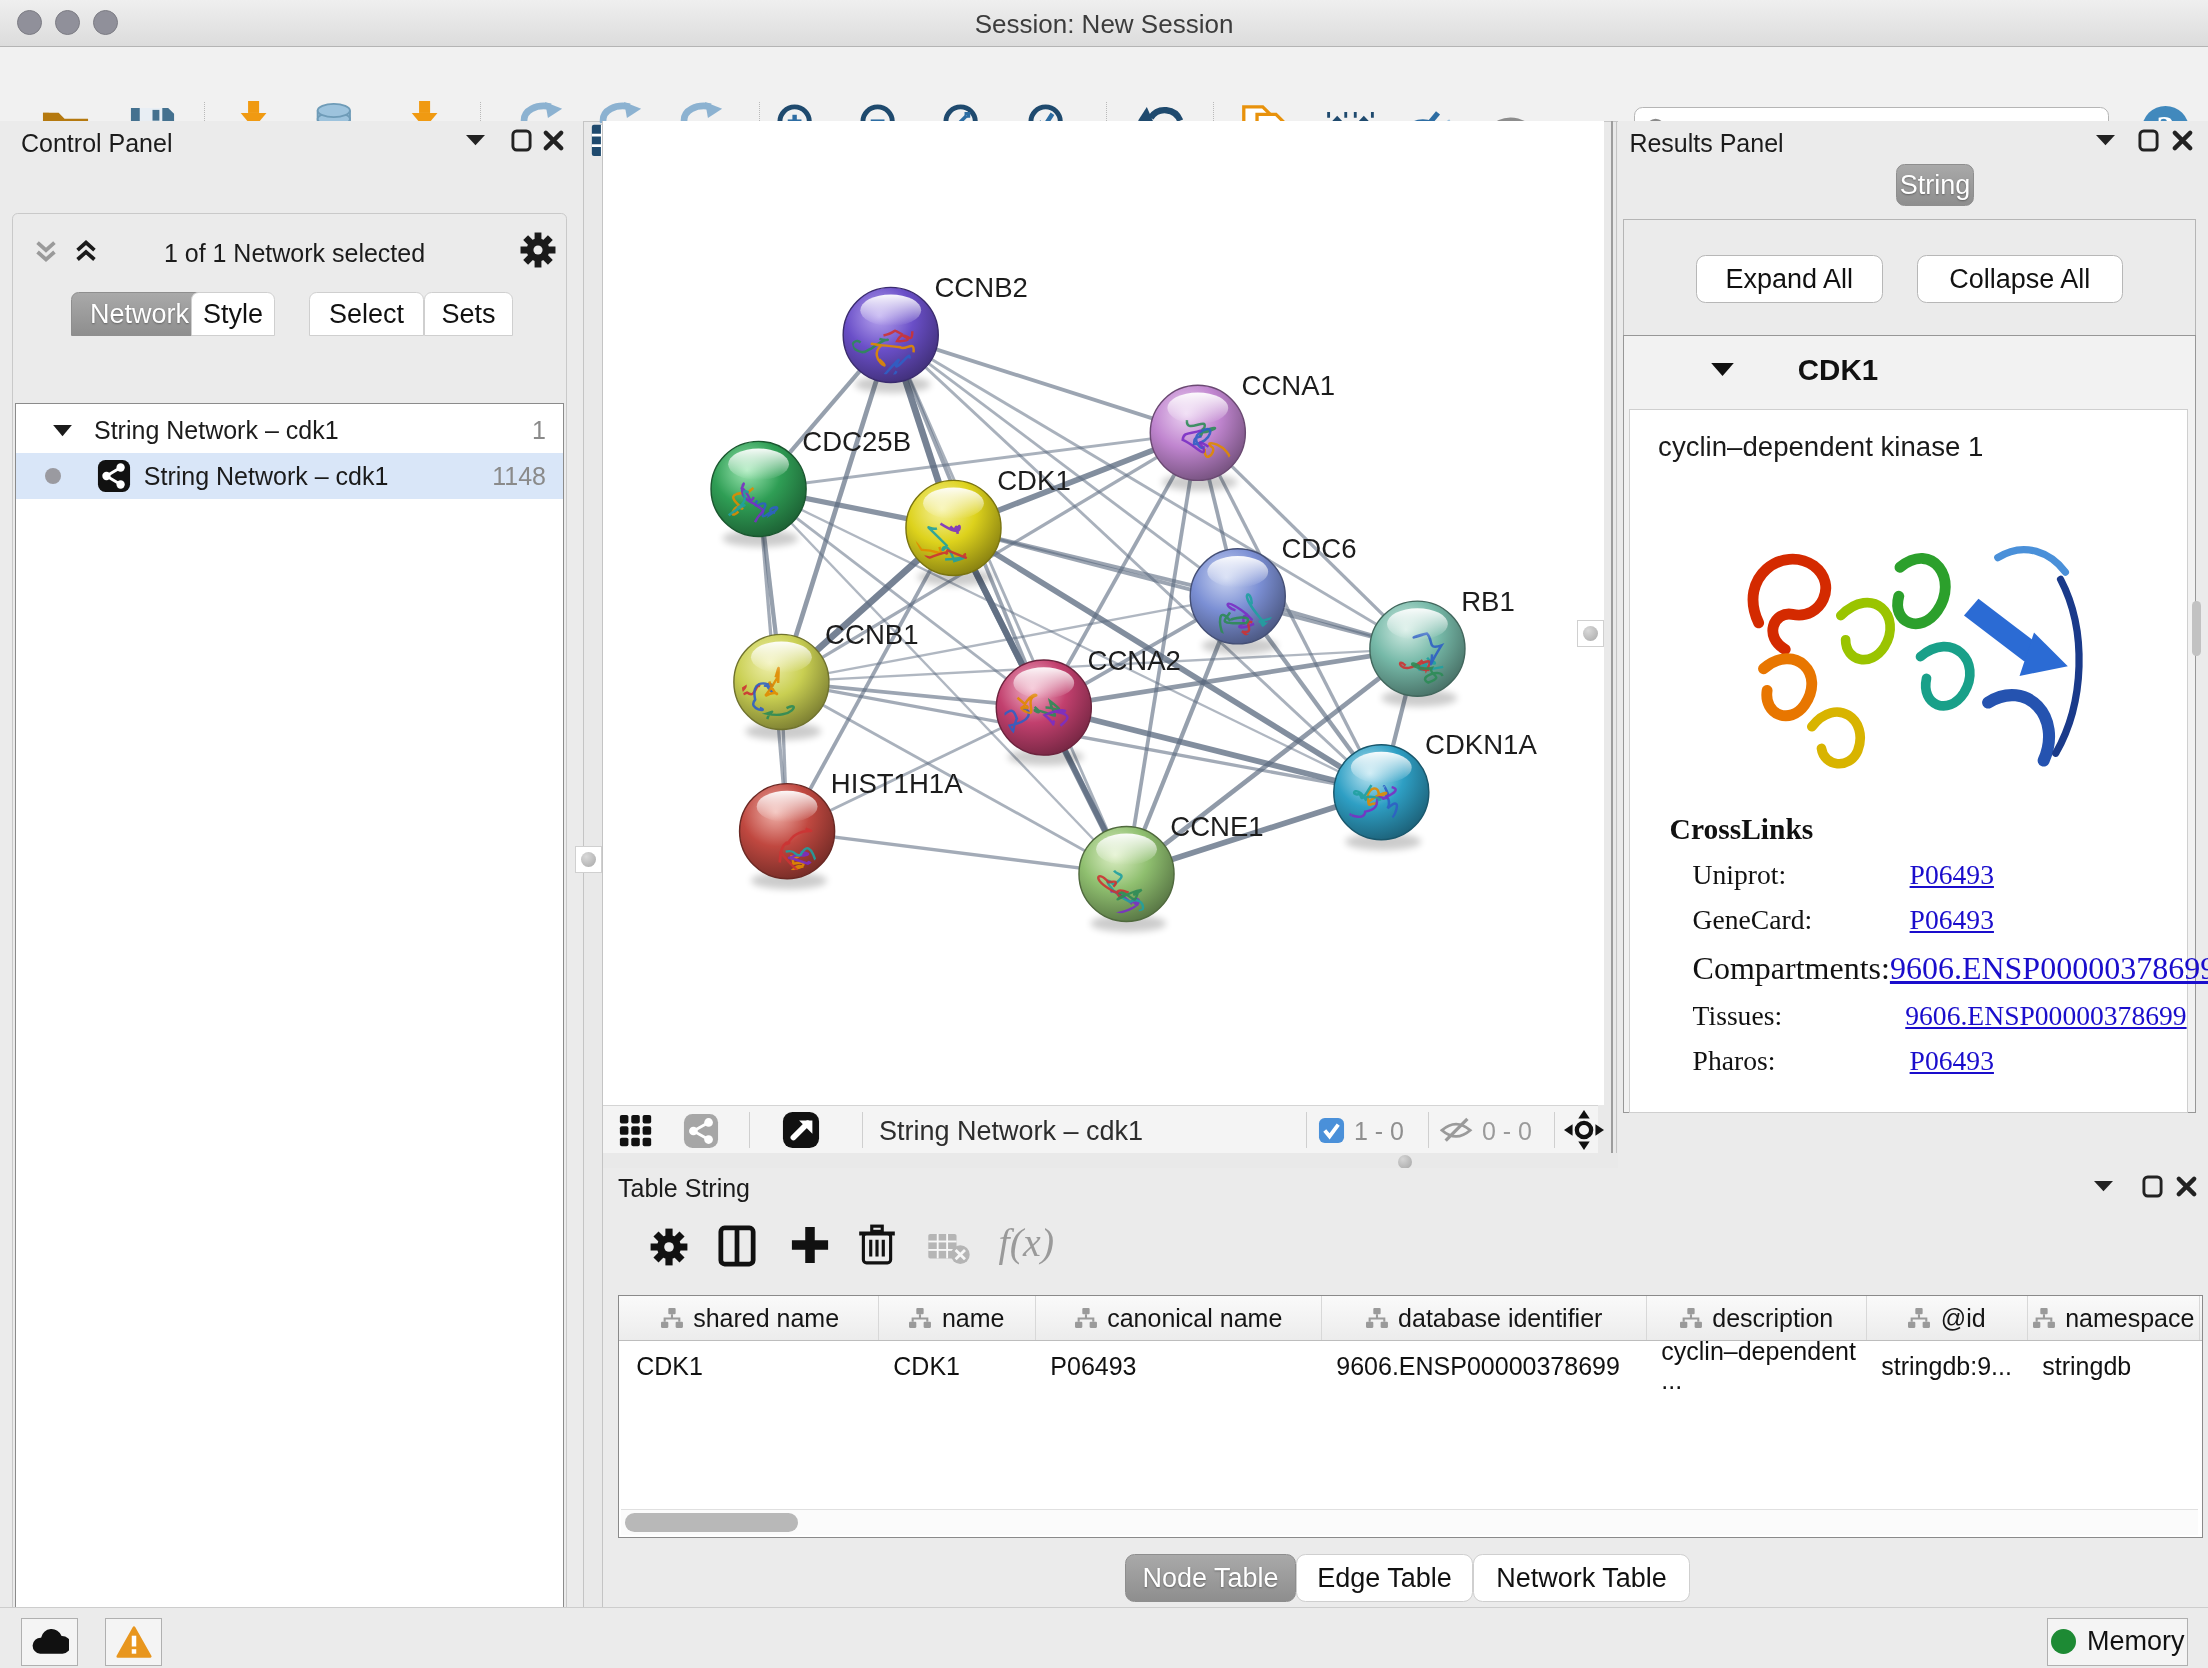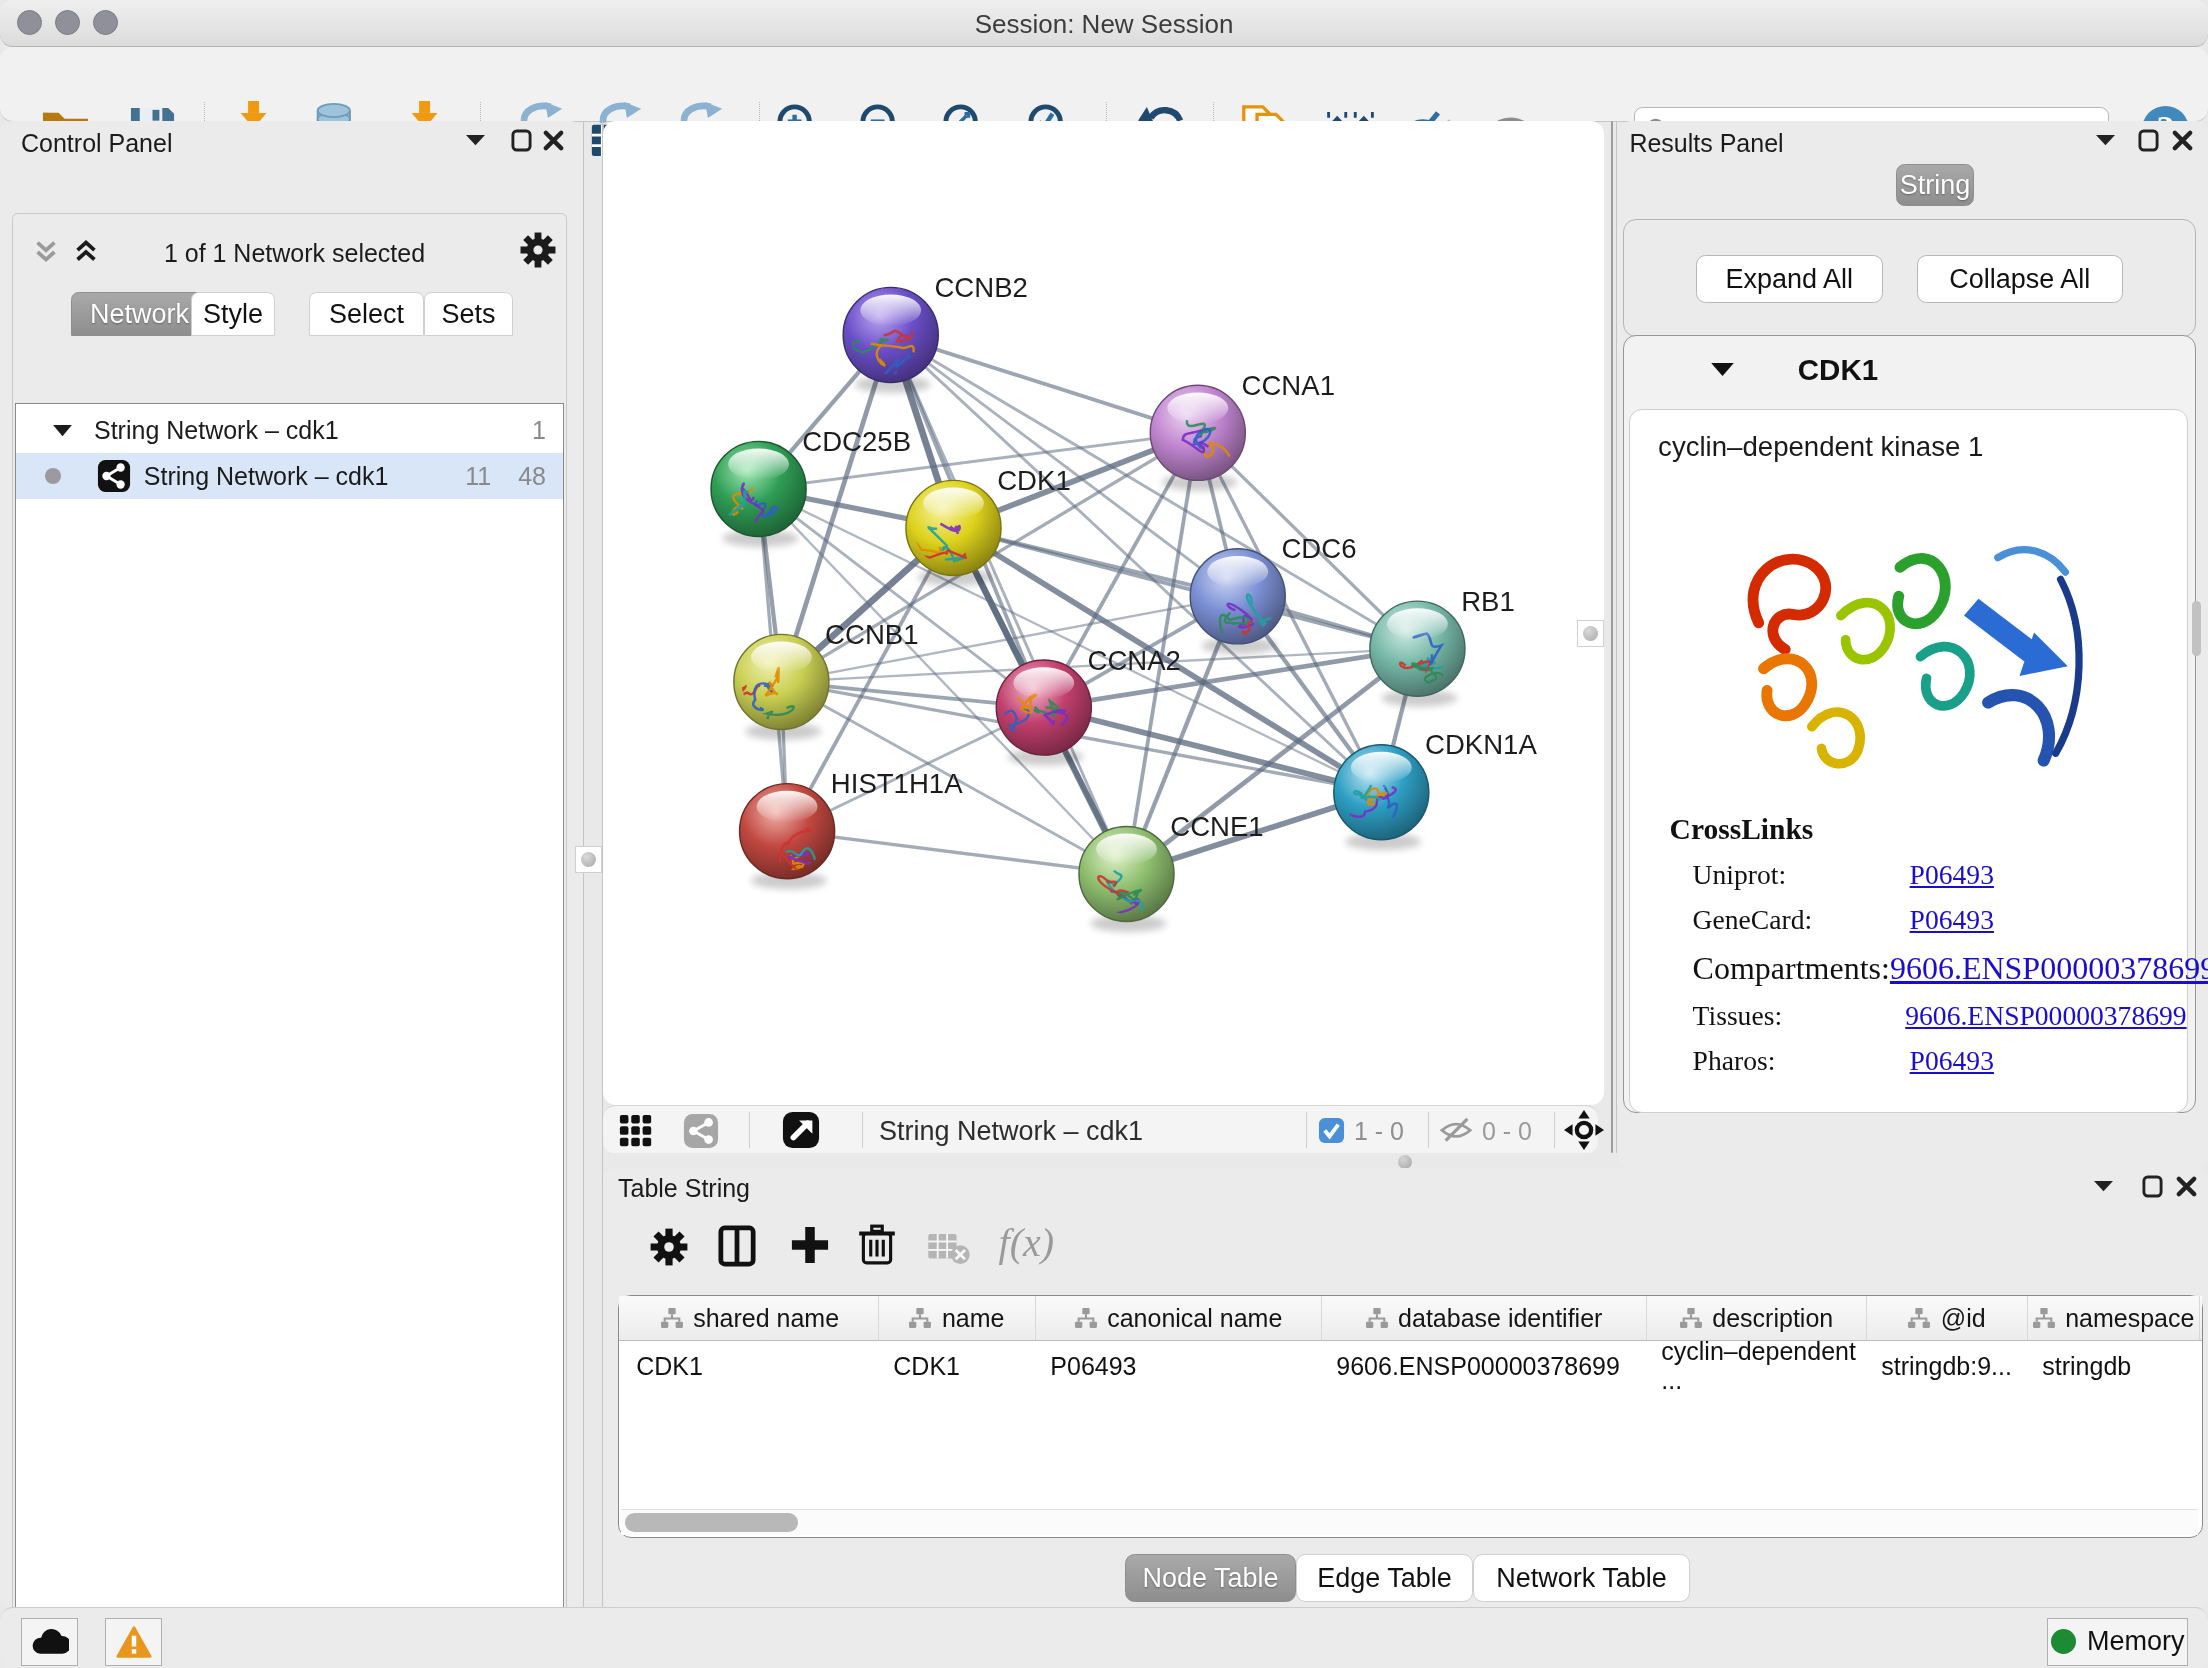--- a/index.html
+++ b/index.html
@@ -1,18 +1,18 @@
 <!DOCTYPE html>
 <html style="font-size:15px"><head>
 <meta charset="utf-8">
 <style>
   html,body{margin:0;padding:0;background:#d7d7d7;}
   #stage{position:relative;width:2208px;height:1668px;background:#e9e9e9;
          font-family:"Liberation Sans",sans-serif;overflow:hidden;outline:1px solid #9a9a9a;}
-  .abs{position:absolute;border-radius:13px;}
+  .abs{position:absolute;}
   
   .titlebar{left:0;top:0;width:2208px;height:46px;background:linear-gradient(#efefef,#dcdcdc);border-bottom:1px solid #b4b4b4;}
   .tl-dot{position:absolute;top:9.5px;width:23px;height:23px;border-radius:50%;background:#90909a;border:1px solid #7c7c84;}
   .win-title{position:absolute;left:0;right:0;top:8.6px;text-align:center;font-size:26px;color:#3c3c3c;}
   
   .toolbar{left:0;top:47px;width:2208px;height:74px;background:#f1f1f1;border-bottom:1px solid #c6c6c6;}
   .tb-icon{position:absolute;top:52px;width:61px;height:61px;display:flex;align-items:center;justify-content:center;cursor:default;}
   .tb-sep{position:absolute;top:55px;height:55px;border-left:1.9px dotted #b9b9b9;}
   .searchbox{position:absolute;left:1634px;top:60px;width:473px;height:44px;background:#fff;border:1px solid #b5b5b5;border-radius:8.6px;display:flex;align-items:center;}
   .searchbox input{border:none;outline:none;font-size:25px;flex:1;background:transparent;font-family:"Liberation Sans",sans-serif;}
@@ -345,21 +345,21 @@
               <g fill="#fff">
                 <circle cx="10" cy="18" r="4.4"></circle>
                 <circle cx="25" cy="9" r="4.4"></circle>
                 <circle cx="25" cy="27" r="4.4"></circle>
               </g>
               <path d="M10 18 L25 9 M10 18 L25 27" stroke="#fff" stroke-width="3"></path>
             </svg>
           </span>
         <span style="margin-left:13.3px">String Network – cdk1</span>
         <span class="gray" style="margin-left:auto">11</span>
-        <span class="gray" style="margin-left:27px;margin-right:17px">48</span>
+        <span class="gray" style="margin-right:17px">48</span>
       </div>
     </div>
   <div class="tab sel" style="left: 71px; top: 171px; width: 137px; height: 44px; border-radius: 7.6px 7.6px 0px 0px; position: absolute;">Network</div>
       <div class="tab" style="left: 191px; top: 171px; width: 84px; height: 44px; border-radius: 7.6px 7.6px 0px 0px; position: absolute;">Style</div>
       <div class="tab" style="left: 309px; top: 171px; width: 115px; height: 44px; border-radius: 7.6px 7.6px 0px 0px; position: absolute;">Select</div>
       <div class="tab" style="left: 424px; top: 171px; width: 89px; height: 44px; border-radius: 7.6px 7.6px 0px 0px; position: absolute;">Sets</div>
     </div>
 
   <div class="abs vline" style="left:583px;top:121px;height:1487px"></div>
   <div class="abs vline" style="left:602px;top:121px;height:1487px"></div>

